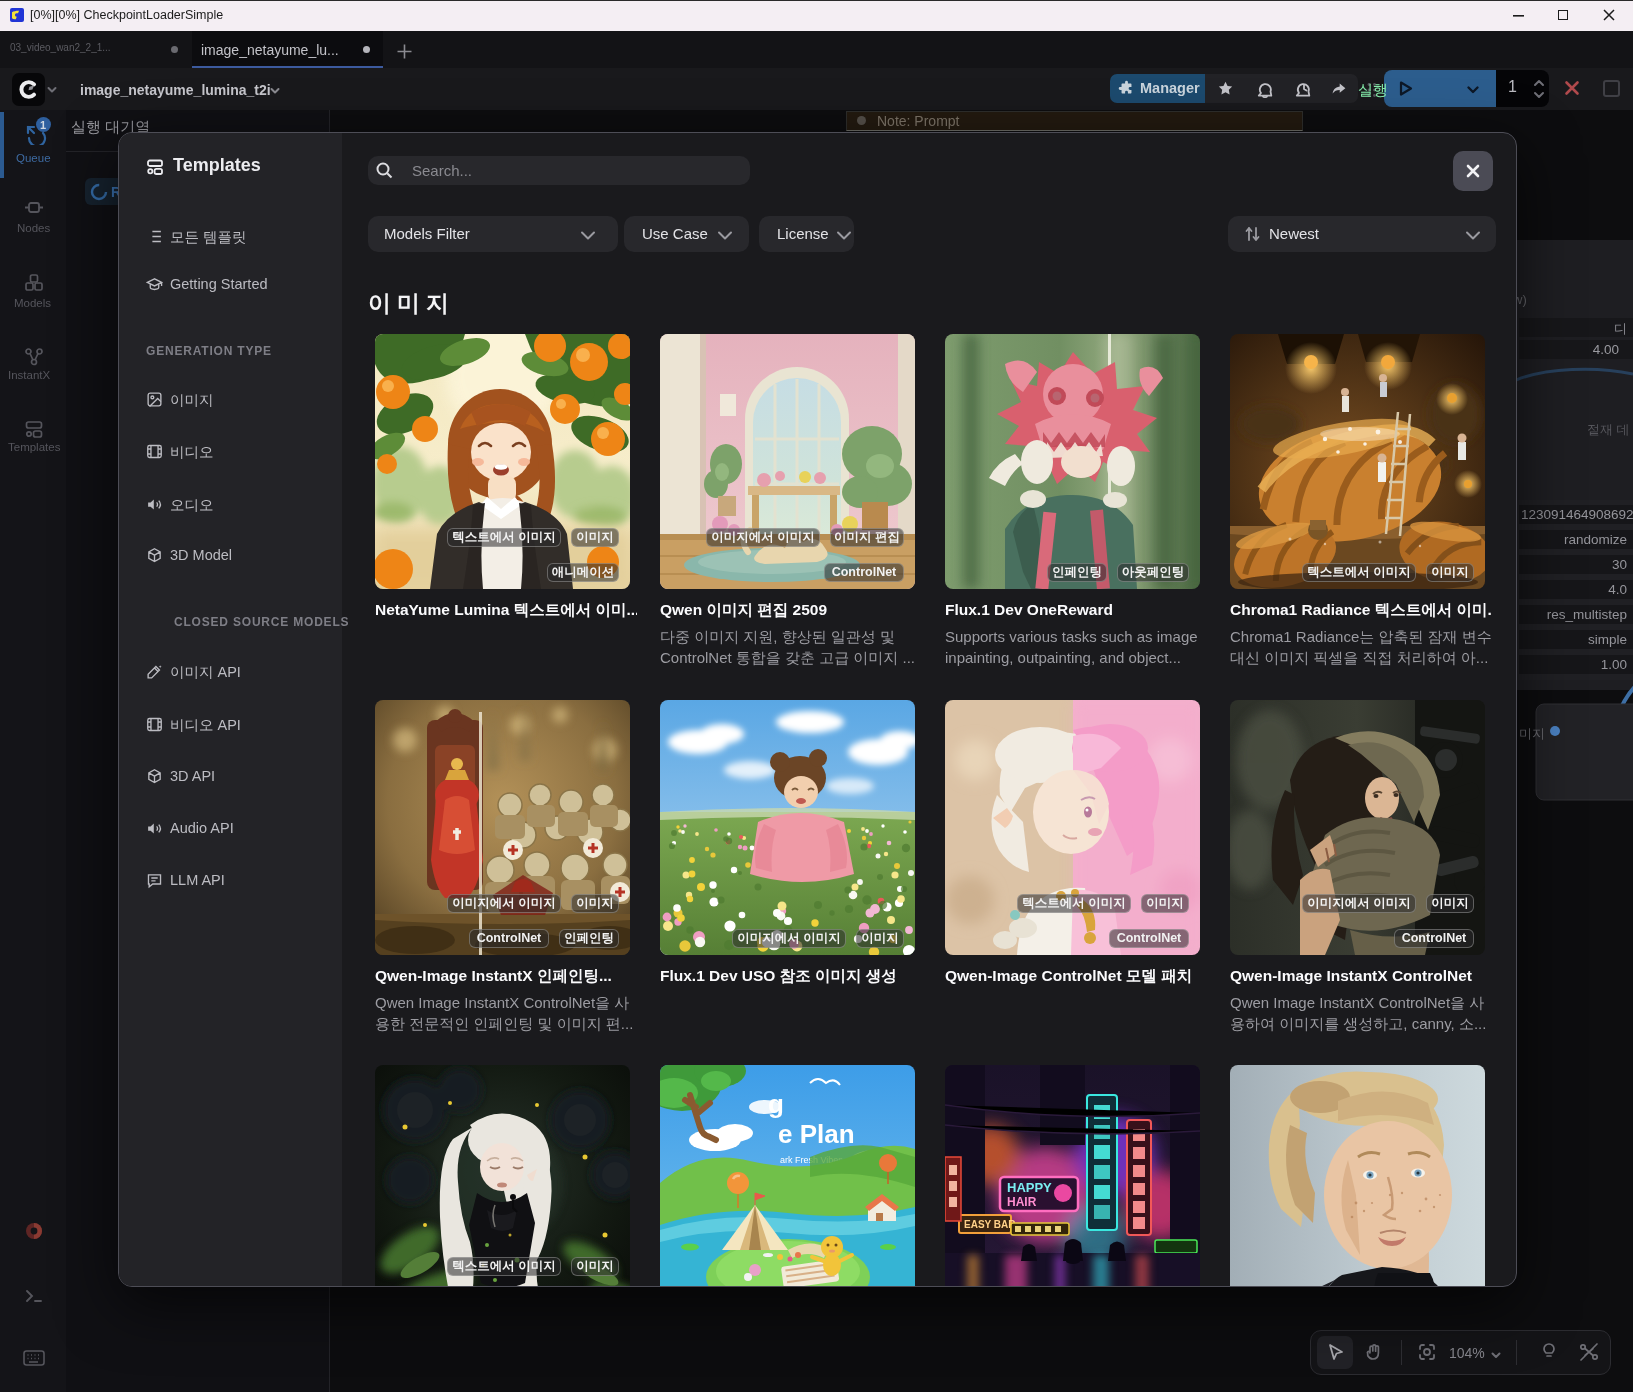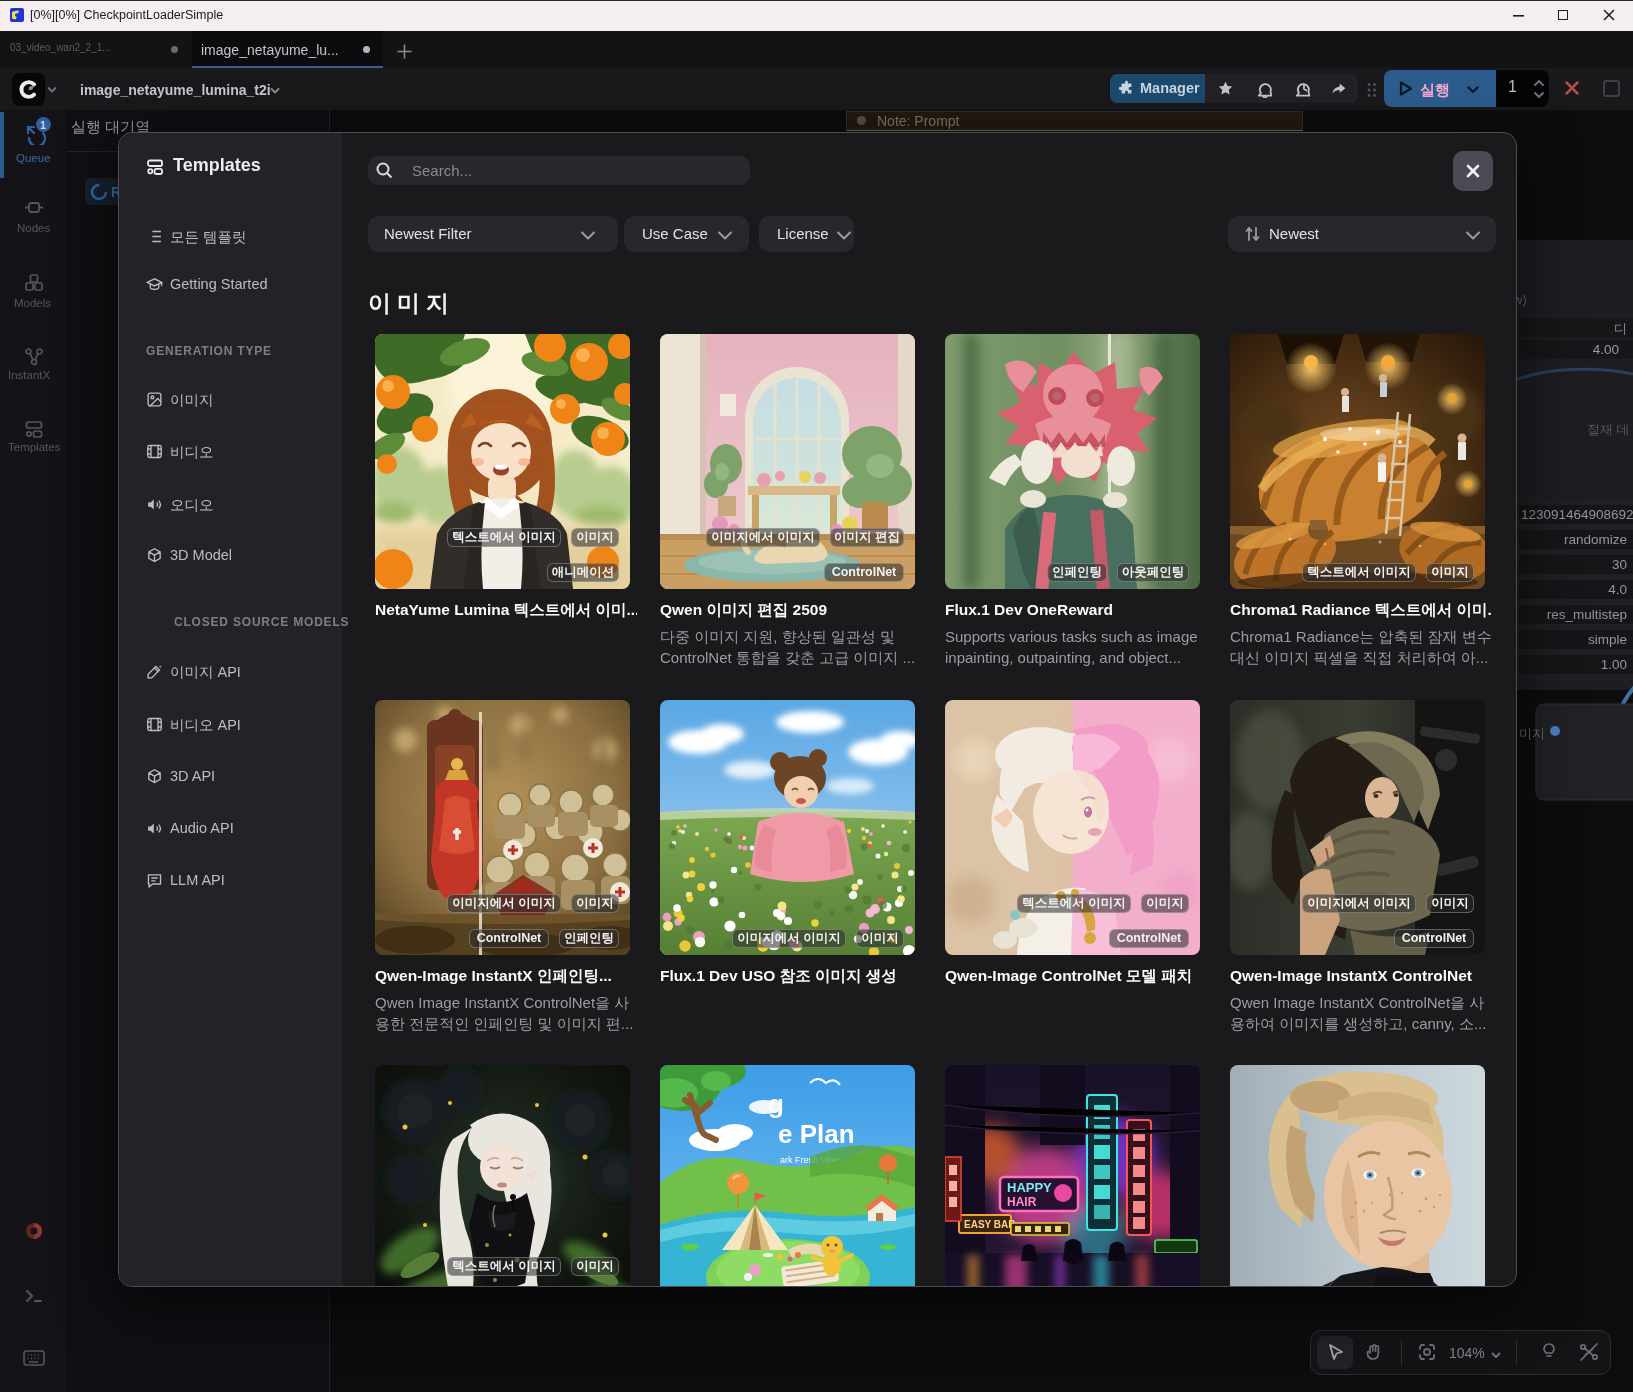--- a/index.html
+++ b/index.html
@@ -218,21 +218,21 @@
       <circle cx="3" cy="8" r="1.4"></circle>
       <circle cx="8.5" cy="8" r="1.4"></circle>
       <circle cx="3" cy="13.5" r="1.4"></circle>
       <circle cx="8.5" cy="13.5" r="1.4"></circle>
     </svg>
 
   <div class="abs" style="left:1384px;top:70px;width:112px;height:37px;background:#2c5d8d;border-radius:8px 0 0 8px;"></div>
   <svg class="abs" style="left:1397px;top:80px;" width="17" height="17" fill="none" stroke="#0d1827" stroke-width="2.2" stroke-linejoin="round">
       <path d="M4 2.5 L14 8.5 L4 14.5 Z"></path>
     </svg>
-  <div class="abs" style="left:1420px;top:81px;font-size:15px;font-weight:bold;color:#f9a8d4;">실행</div>
+  <div class="abs" style="left:1358px;top:81px;font-size:15px;font-weight:normal;color:#86efac;">실행</div>
   <svg class="abs" style="left:1466px;top:83px;" width="14" height="14">
       <path class="chev" d="M2.5 4.5 L7 9 L11.5 4.5" style="stroke:#0d1827;stroke-width:2.4"></path>
     </svg>
   <div class="abs" style="left:1496px;top:70px;width:53px;height:37px;background:#050507;border-radius:0 8px 8px 0;"></div>
   <div class="abs" style="left:1508px;top:78px;font-size:16px;color:#b9b9bf;">1</div>
   <svg class="abs" style="left:1532px;top:77px;" width="14" height="24">
       <path class="chev" d="M3 8 L7 4 L11 8" style="stroke:#6f6f76"></path>
       <path class="chev" d="M3 16 L7 20 L11 16" style="stroke:#6f6f76"></path>
     </svg>
   <svg class="abs" style="left:1564px;top:80px;" width="16" height="16" fill="none" stroke="#b0494c" stroke-width="2.6" stroke-linecap="round">
@@ -335,21 +335,21 @@
         <path d="M12.2 12.2 L16.5 16.5"></path>
       </svg>
     <div class="abs" style="left:293px;top:29px;font-size:15px;color:#8a8a90;">Search...</div>
 
     <div class="abs" style="left:1334px;top:18px;width:40px;height:40px;background:#4b4b55;border-radius:10px;"></div>
     <svg class="abs" style="left:1347px;top:31px;" width="14" height="14" fill="none" stroke="#f2f2f5" stroke-width="2.6" stroke-linecap="round">
         <path d="M2 2 L12 12 M12 2 L2 12"></path>
       </svg>
 
     <div class="chip" style="left:249px;top:83px;width:250px;"></div>
-    <div class="chiptext" style="left:265px;top:92px;">Newest Filter</div>
+    <div class="chiptext" style="left:265px;top:92px;">Models Filter</div>
     <svg class="abs" style="left:460px;top:97px;" width="18" height="12">
         <path class="chev" d="M3 2.5 L9 8.5 L15 2.5"></path>
       </svg>
     <div class="chip" style="left:505px;top:83px;width:125px;"></div>
     <div class="chiptext" style="left:523px;top:92px;">Use Case</div>
     <svg class="abs" style="left:597px;top:97px;" width="18" height="12">
         <path class="chev" d="M3 2.5 L9 8.5 L15 2.5"></path>
       </svg>
     <div class="chip" style="left:640px;top:83px;width:95px;"></div>
     <div class="chiptext" style="left:658px;top:92px;">License</div>

